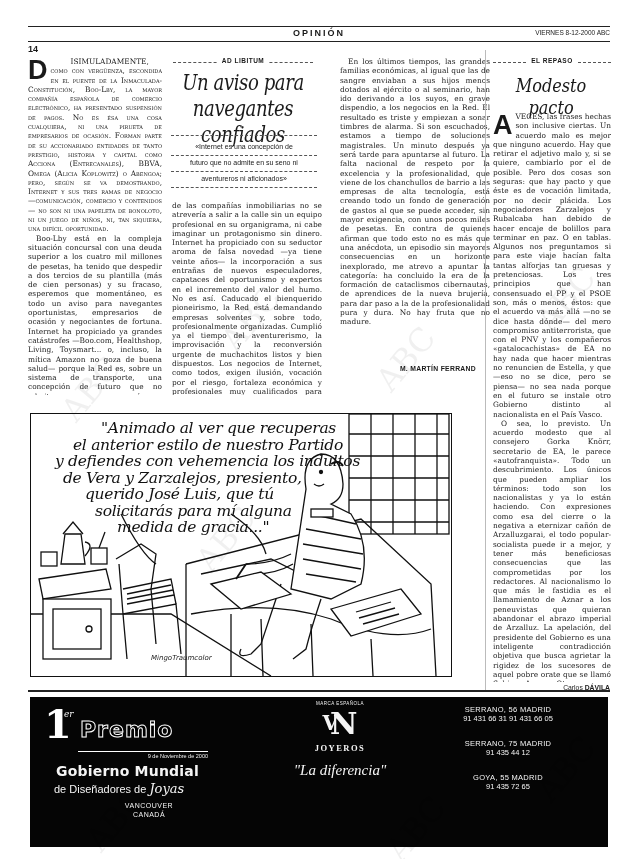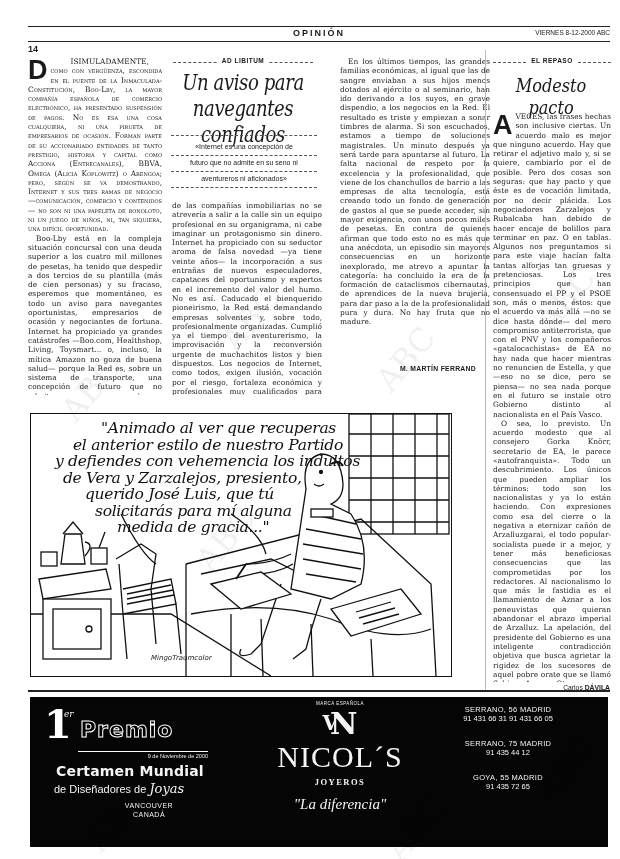--- a/index.html
+++ b/index.html
@@ -215,37 +215,36 @@
 <div id="brule2"></div>
 
 <div id="ad">
   <div id="ad-left">
     <div id="ad-premio">
       <span class="one">1</span>
       <span class="er">er</span>
       <span class="word">Premio</span>
     </div>
     <div id="ad-date">9 de Noviembre de 2000</div>
-    <div id="ad-certamen">Certamen Mundial</div>
+    <div id="ad-certamen">Gobierno Mundial</div>
     <div id="ad-disen">
       <span>de Diseñadores de</span>
       <i>Joyas</i>
     </div>
     <div id="ad-city">
       <div>VANCOUVER</div>
       <div>CANADÁ</div>
     </div>
   </div>
 
   <div id="ad-center">
     <div id="ad-mark">MARCA ESPAÑOLA</div>
     <div id="ad-logo">
       <span class="v">V</span><span>N</span>
     </div>
-    <div id="ad-brand">NICOL´S</div>
     <div id="ad-sub">JOYEROS</div>
     <div id="ad-slogan">"La diferencia"</div>
   </div>
 
   <div id="ad-right">
     <div class="store">
       <div class="addr">SERRANO, 56  MADRID</div>
       <div>91 431 66 31   91 431 66 05</div>
     </div>
     <div class="store">

